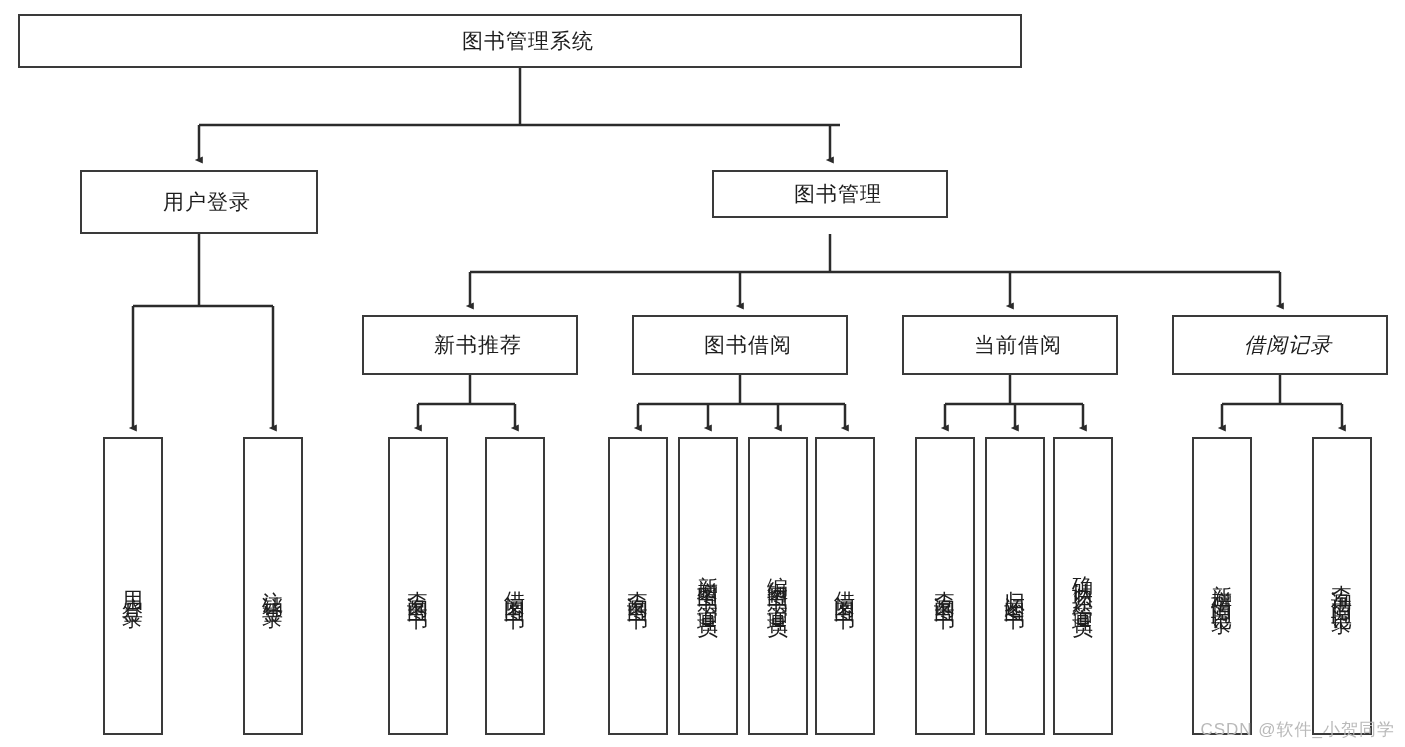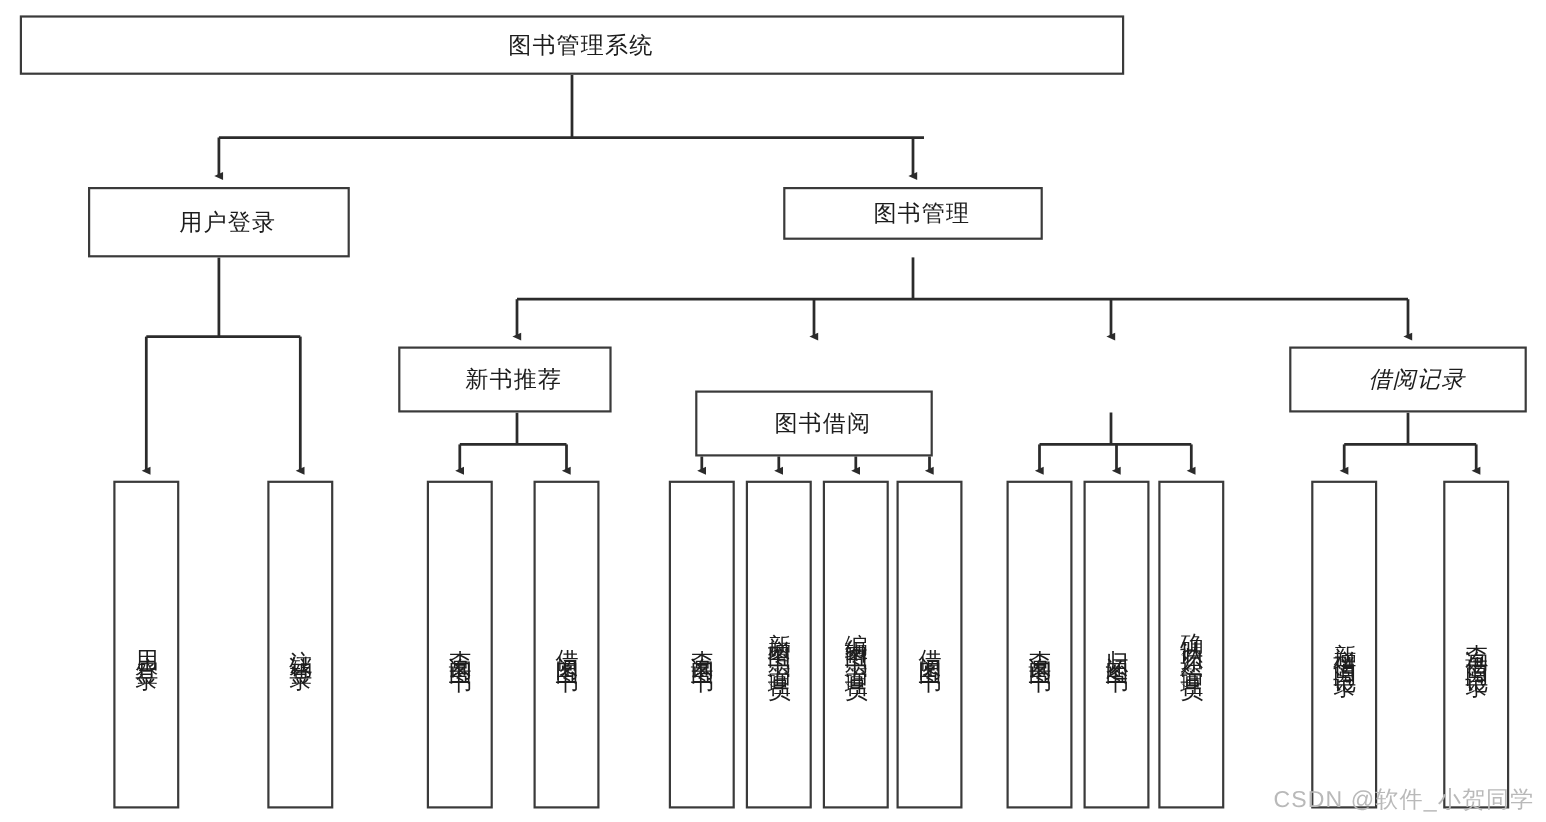--- a/index.html
+++ b/index.html
@@ -29,21 +29,21 @@
     line-height:1;
   }
   .node.v .vtext{
     writing-mode:vertical-rl;
     text-orientation:upright;
     white-space:nowrap;
   }
   .watermark{
     position:absolute;
     right:10px;bottom:6px;
-    font-size:21px;
+    font-size:17px;
     color:#b9b9b9;
     letter-spacing:1px;
     white-space:nowrap;
     user-select:none;
   }
 </style>
 </head>
 <body>
 
 <div id="diagram-root">
@@ -102,25 +102,28 @@
     <span>图书管理系统</span>
   </div>
 
   <div class="node h" style="left:80px;top:170px;width:238px;height:64px;">
     <span>用户登录</span>
   </div>
   <div class="node h" style="left:712px;top:170px;width:236px;height:48px;">
     <span>图书管理</span>
   </div>
 
-  <div class="node h" style="left:362px;top:315px;width:194px;height:60px;">
+  <div class="node h" style="left:362px;top:315px;width:216px;height:60px;">
     <span>新书推荐</span>
   </div>
-  <div class="node h" style="left:632px;top:315px;width:216px;height:60px;margin-top:40px;">
+  <div class="node h" style="left:632px;top:315px;width:216px;height:60px;">
     <span>图书借阅</span>
+  </div>
+  <div class="node h" style="left:902px;top:315px;width:216px;height:60px;">
+    <span>当前借阅</span>
   </div>
   <div class="node h" style="left:1172px;top:315px;width:216px;height:60px;font-style:italic;">
     <span>借阅记录</span>
   </div>
 
   <div class="node v" style="left:103px;top:437px;width:60px;height:298px;">
     <span class="vtext">用户登录</span>
   </div>
   <div class="node v" style="left:243px;top:437px;width:60px;height:298px;">
     <span class="vtext">注销登录</span>

